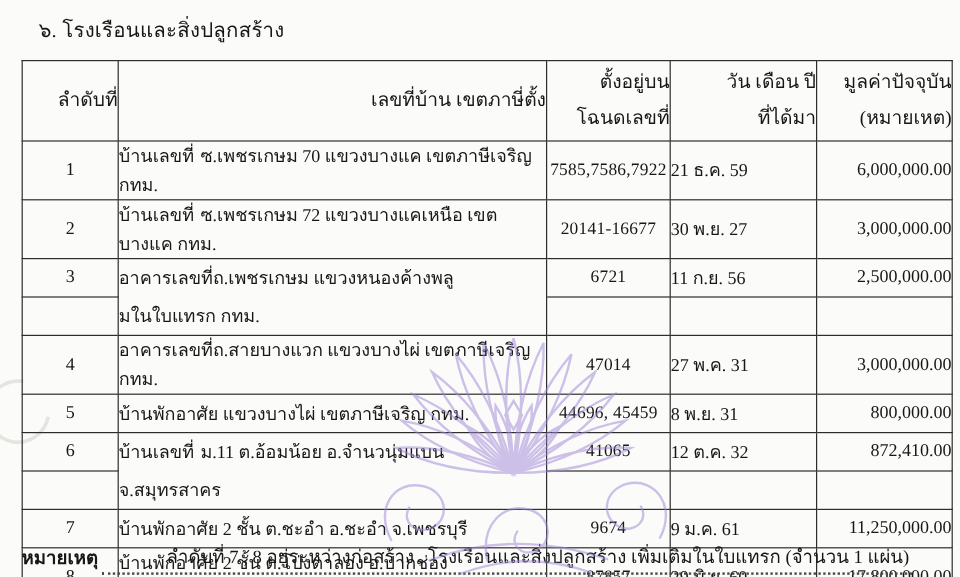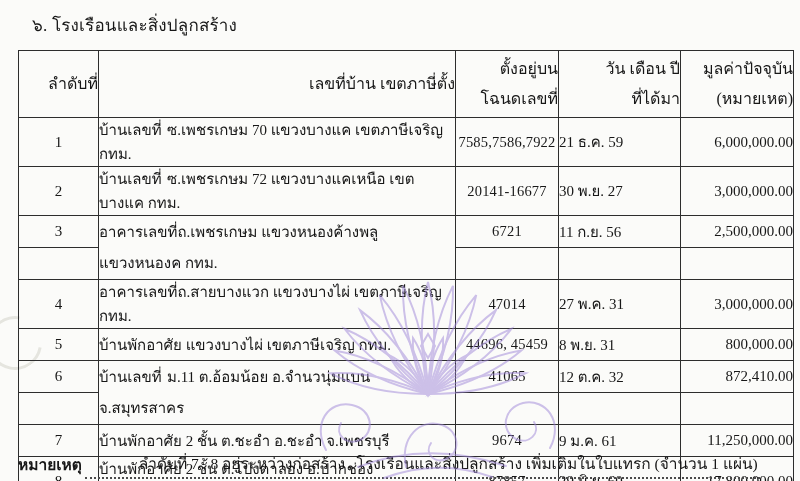--- a/index.html
+++ b/index.html
@@ -142,21 +142,21 @@
       <td class="c-date">30 พ.ย. 27</td>
       <td class="c-val">3,000,000.00</td>
     </tr>
     <tr>
       <td class="c-no">3</td>
       <td class="c-addr rowspan-cell" rowspan="2">
         <div class="line">
             <span class="lbl">อาคารเลขที่</span>
             <span>ถ.เพชรเกษม แขวงหนองค้างพลู</span>
           </div>
-        <div class="line">แขวงหนองค กทม.</div>
+        <div class="line">มในใบแทรก กทม.</div>
       </td>
       <td class="c-deed">6721</td>
       <td class="c-date">11 ก.ย. 56</td>
       <td class="c-val">2,500,000.00</td>
     </tr>
     <tr>
       <td class="c-no"></td>
       <td class="c-deed"></td>
       <td class="c-date"></td>
       <td class="c-val"></td>

